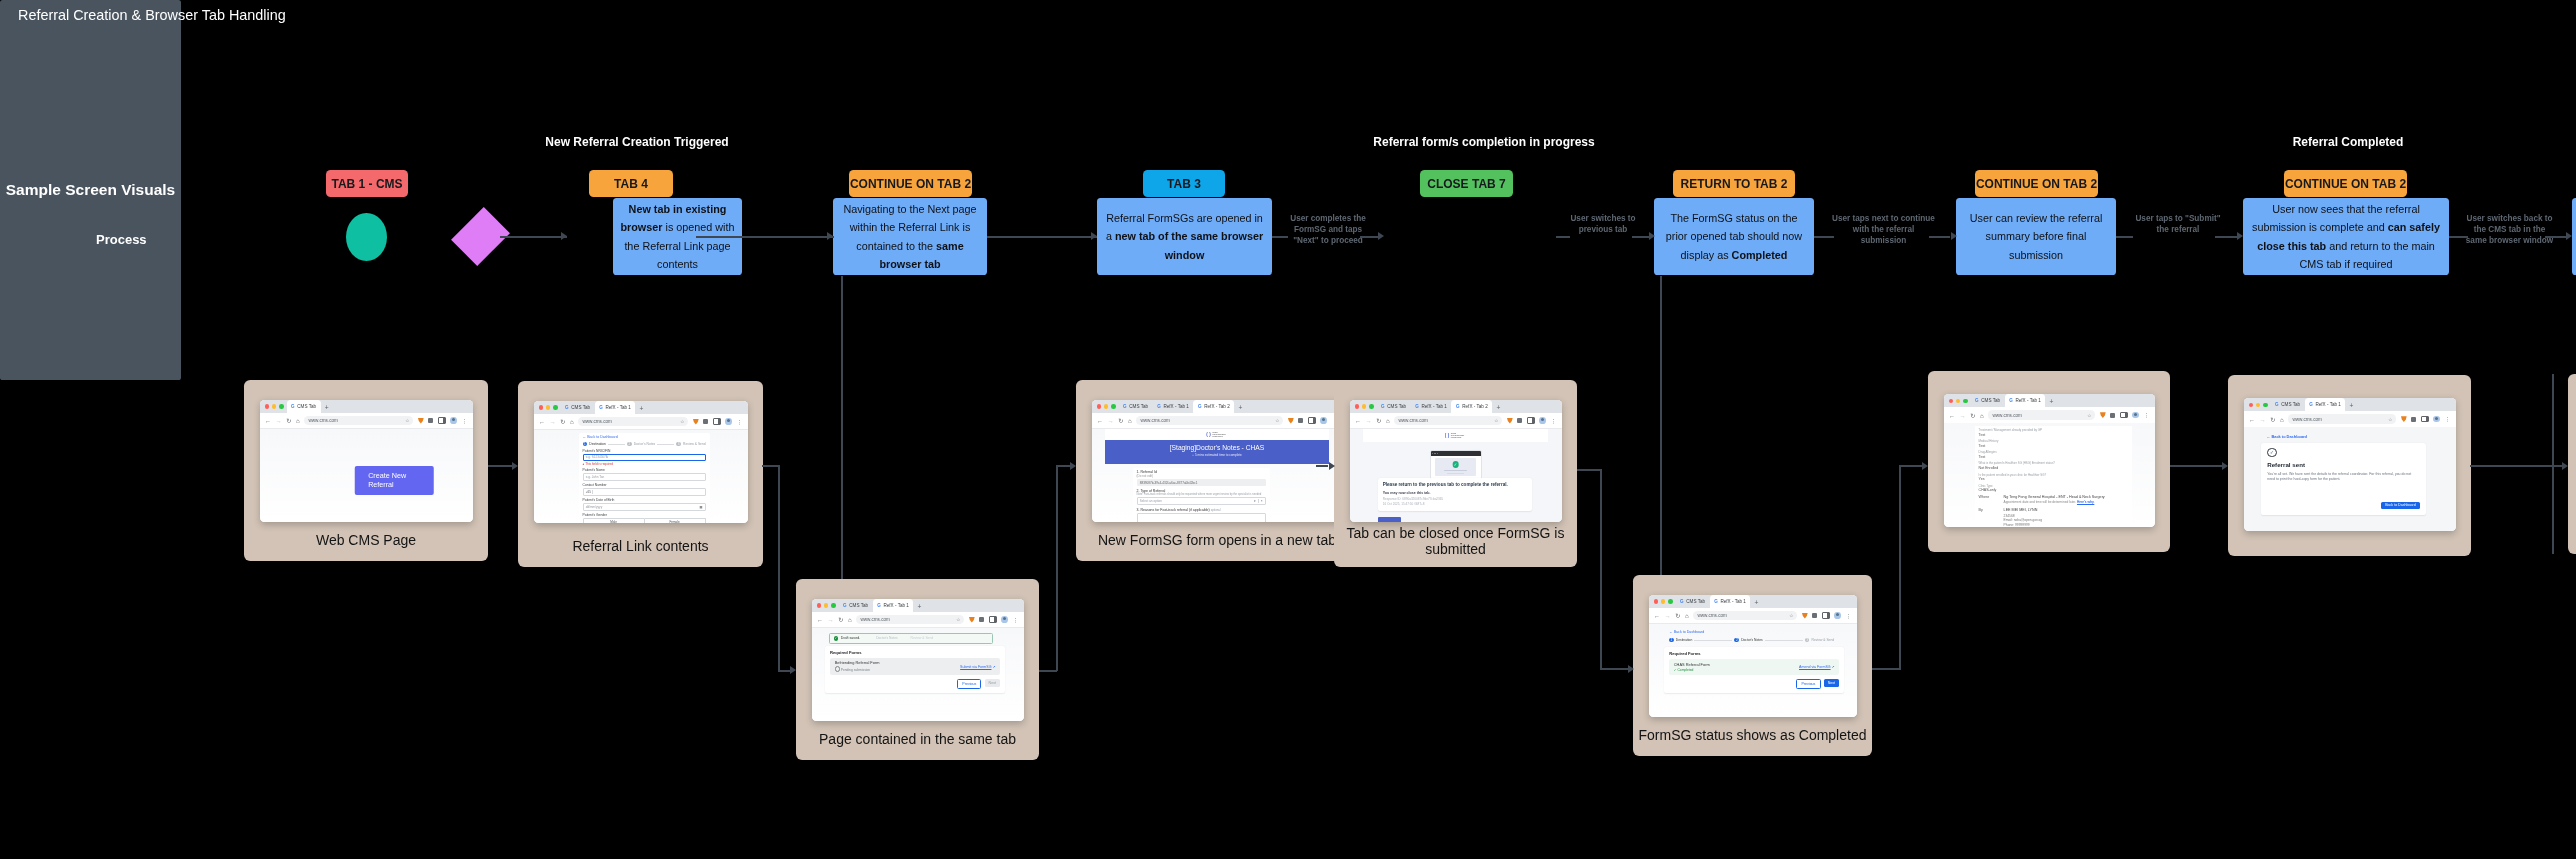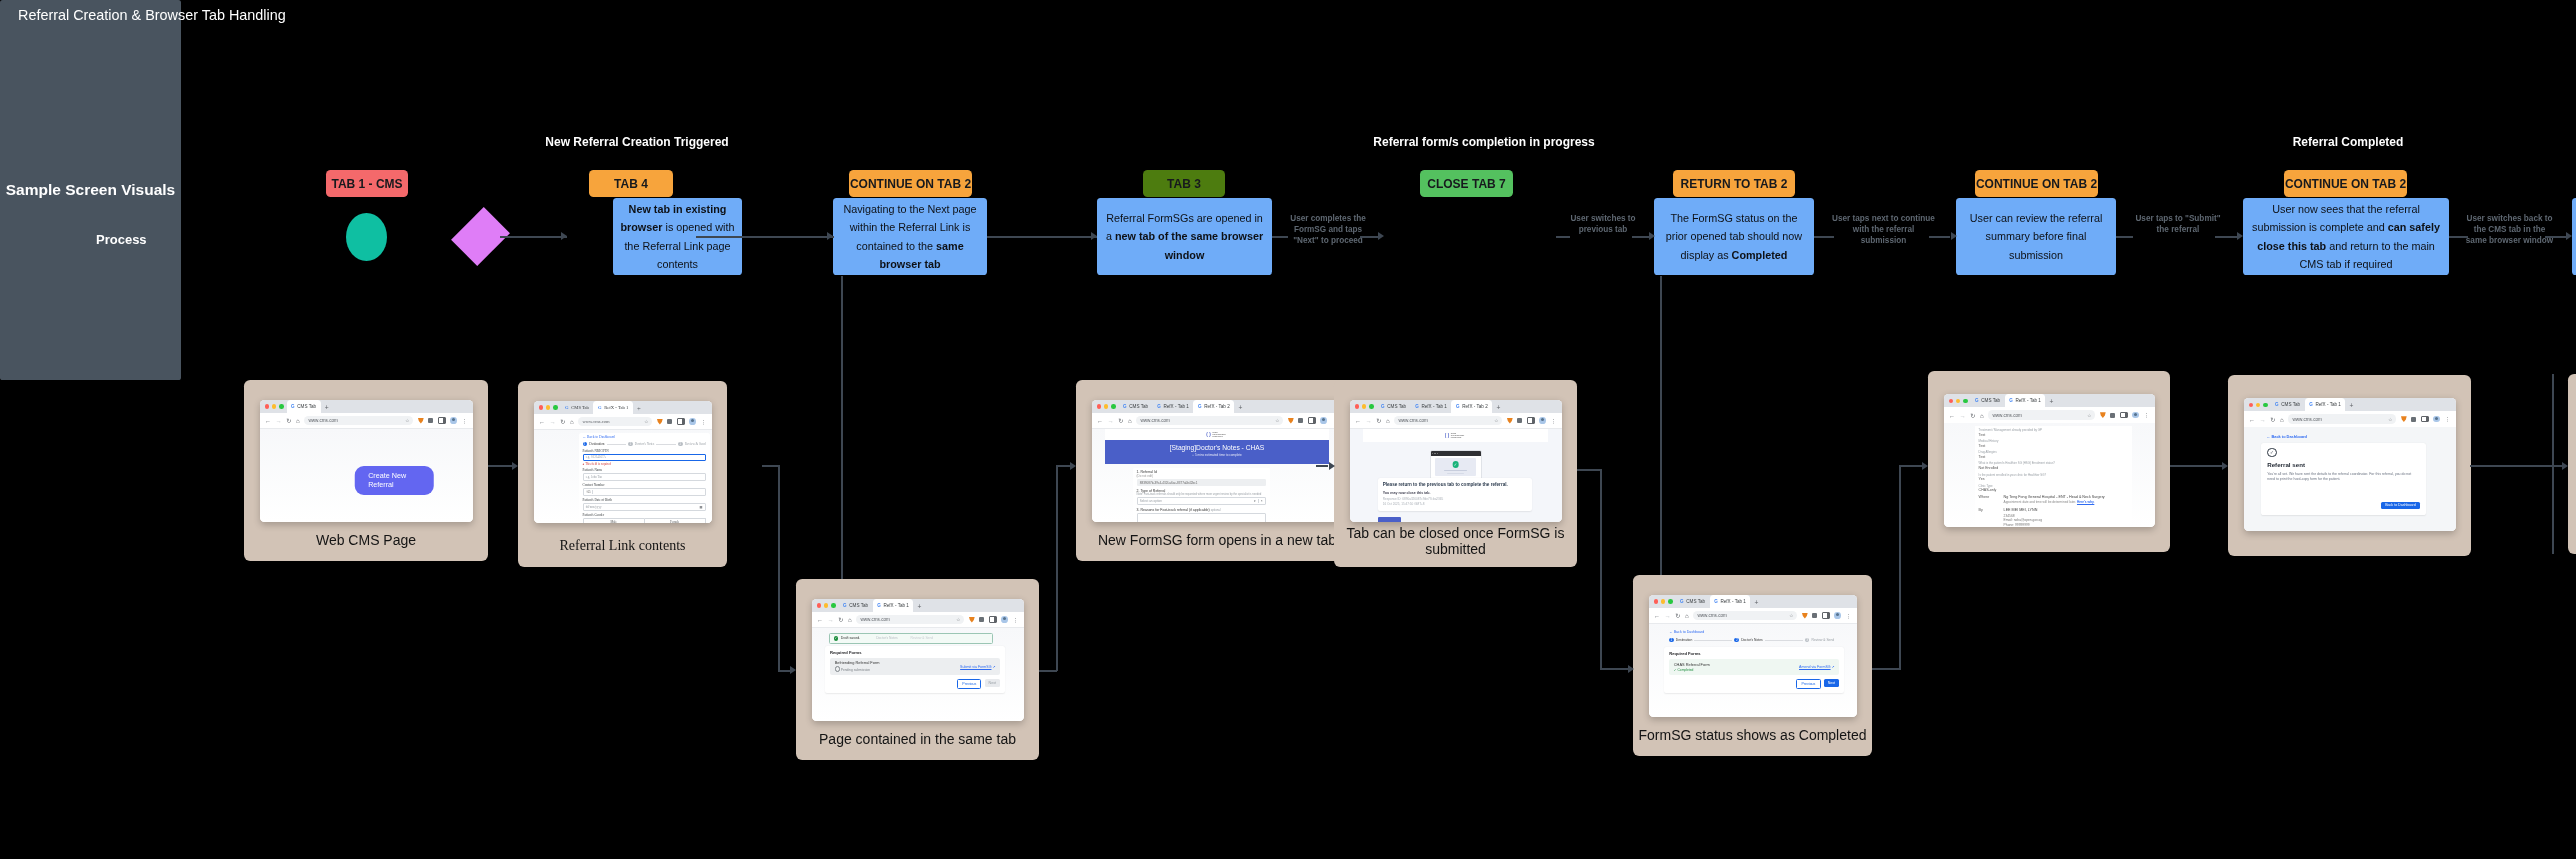--- a/index.html
+++ b/index.html
@@ -81,21 +81,21 @@
 
   <div class="abs lane-label" style="left:96px;top:232px;">Process</div>
 
   <div class="abs sec-head" style="left:431px;top:135px;">New Referral Creation Triggered</div>
   <div class="abs sec-head" style="left:1278px;top:135px;">Referral form/s completion in progress</div>
   <div class="abs sec-head" style="left:2142px;top:135px;">Referral Completed</div>
 
   <div class="abs tag" style="left:326px;width:82px;background:#F4696B;">TAB 1 - CMS</div>
   <div class="abs tag" style="left:589px;width:84px;background:#F7A43C;">TAB 4</div>
   <div class="abs tag" style="left:849px;width:123px;background:#F7A43C;">CONTINUE ON TAB 2</div>
-  <div class="abs tag" style="left:1143px;width:82px;background:#4d7c0f;">TAB 3</div>
+  <div class="abs tag" style="left:1143px;width:82px;background:#0ea5e9;">TAB 3</div>
   <div class="abs tag" style="left:1420px;width:93px;background:#54C15F;">CLOSE TAB 7</div>
   <div class="abs tag" style="left:1673px;width:122px;background:#F7A43C;">RETURN TO TAB 2</div>
   <div class="abs tag" style="left:1975px;width:123px;background:#F7A43C;">CONTINUE ON TAB 2</div>
   <div class="abs tag" style="left:2284px;width:123px;background:#F7A43C;">CONTINUE ON TAB 2</div>
 
   <div class="abs ellipse"></div>
   <div class="abs diamond"></div>
 
   <div class="abs pbox" style="left:567px;width:129px;margin-left:46px;">
       <span><b>New tab in existing browser</b><span> is opened with the Referral Link page contents</span></span>
@@ -151,27 +151,27 @@
             <span class="star">☆</span>
           </div>
           <span class="fox"></span>
           <span class="puz"></span>
           <span class="panelico"></span>
           <span class="ava"></span>
           <span class="kebab">⋮</span>
         </div>
       <div class="bc">
         <div class="abs" style="left:50%;top:37px;transform:translateX(-50%);background:#6366F1;color:#fff;
-             font-size:7.2px;border-radius:9px;padding:5.7px 13.4px;margin-left:28px;">Create New Referral</div>
+             font-size:7.2px;border-radius:2px;padding:5.7px 13.4px;margin-left:28px;">Create New Referral</div>
       </div>
     </div>
     <div class="cap">Web CMS Page</div>
   </div>
 
-  <div class="card" style="left:518px;top:381px;width:209px;height:186px;font-family:Liberation Serif, serif;">
+  <div class="card" style="left:518px;top:381px;width:245px;height:186px;">
     <div class="browser">
         <div class="bt">
           <span class="tl" style="background: rgb(255, 95, 87); left: 5.2px;"></span>
           <span class="tl" style="background: rgb(254, 188, 46); left: 12.4px;"></span>
           <span class="tl" style="background: rgb(40, 200, 64); left: 19.6px;"></span>
           <div style="display: flex; margin-left: 27px; align-items: flex-end; height: 13.4px;">
             <div class="tab">
               <span class="fav">G</span>
               <span class="tlabel">CMS Tab</span>
             </div>

